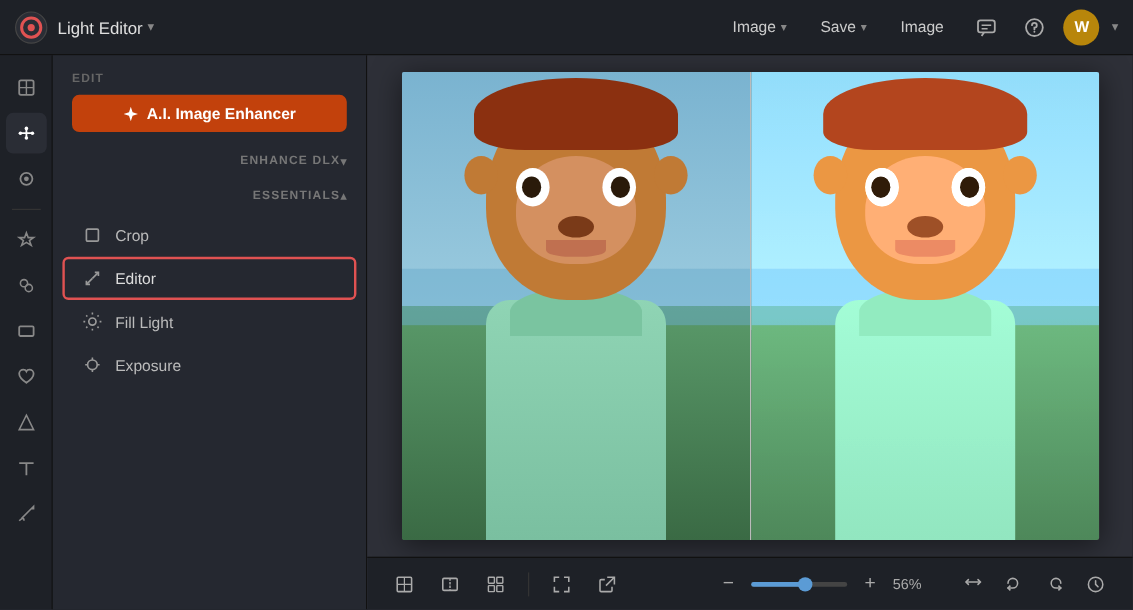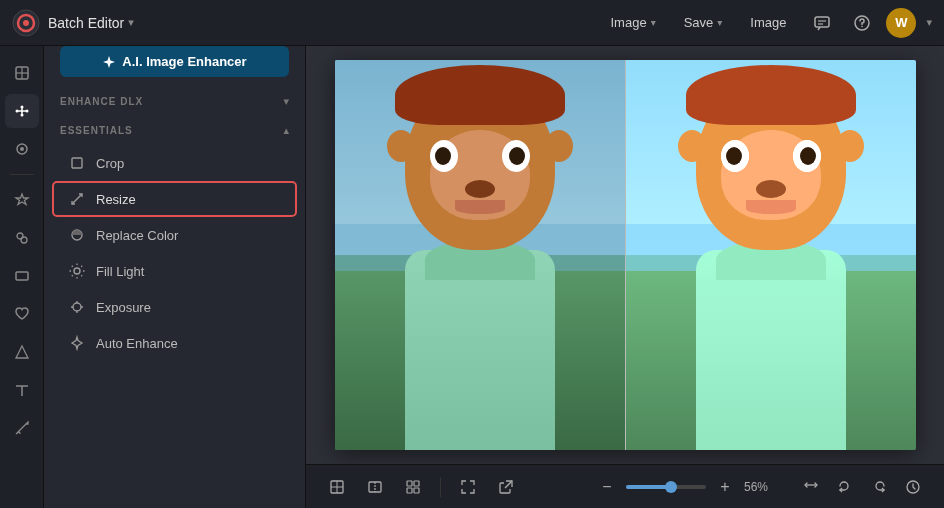--- a/index.html
+++ b/index.html
@@ -151,39 +151,39 @@
       font-size: 10px;
       font-weight: 600;
       color: #666;
       letter-spacing: 1px;
       padding: 14px 16px 8px;
       text-transform: uppercase;
     }
 
     .ai-enhancer-btn {
       margin: 0 16px 10px;
-      background: #0c4a6e;
+      background: #c2410c;
       border: none;
       border-radius: 6px;
       color: #fff;
       font-size: 13px;
       font-weight: 600;
       padding: 8px 14px;
       cursor: pointer;
       text-align: center;
       display: flex;
       align-items: center;
       justify-content: center;
       gap: 6px;
     }
 
     .section-header {
       display: flex;
       align-items: center;
-      justify-content: space-between;
+      justify-content: flex-end;
       padding: 8px 16px;
       cursor: pointer;
     }
     .section-header-label {
       font-size: 10px;
       font-weight: 700;
       color: #777;
       letter-spacing: 1px;
       text-transform: uppercase;
     }
@@ -358,21 +358,21 @@
 
 <div class="topbar">
 
   <div class="topbar-logo">
     <svg width="28" height="28" viewBox="0 0 28 28">
       <circle cx="14" cy="14" r="13" fill="#2a2d35" stroke="#444" stroke-width="1"></circle>
       <circle cx="14" cy="14" r="8" fill="none" stroke="#e05252" stroke-width="2.5"></circle>
       <circle cx="14" cy="14" r="3" fill="#e05252"></circle>
     </svg>
   </div>
-  <span class="topbar-appname">Batch Editor</span>
+  <span class="topbar-appname">Light Editor</span>
   <span class="topbar-chevron">▾</span>
 
   <div class="topbar-spacer"></div>
 
   <div class="topbar-menu">
     <div class="topbar-menu-item">
       <span>Image</span>
       <span style="font-size:10px;color:#888;">▾</span>
     </div>
     <div class="topbar-menu-item">
@@ -468,20 +468,21 @@
     </div>
     <div class="iconbar-btn">
       <svg width="18" height="18" viewBox="0 0 18 18" fill="none">
         <path d="M5 13L13 5M13 5L15 3L15 5L13 5Z" stroke="#888" stroke-width="1.3"></path>
         <path d="M3 15C3 15 5 13 6 13C7 13 7 14 7 15" stroke="#888" stroke-width="1.3"></path>
       </svg>
     </div>
   </div>
 
   <div class="sidebar">
+    <div class="sidebar-edit-label">EDIT</div>
 
     <button class="ai-enhancer-btn">
       <svg width="14" height="14" viewBox="0 0 14 14" fill="none">
         <path d="M7 1L8.5 5.5L13 7L8.5 8.5L7 13L5.5 8.5L1 7L5.5 5.5L7 1Z" fill="white"></path>
       </svg>
       <span>A.I. Image Enhancer</span>
     </button>
 
     <div class="section-header">
       <span class="section-header-label">ENHANCE DLX</span>
@@ -506,35 +507,26 @@
 
       <div class="tool-item selected">
         <span class="tool-icon">
           <svg width="16" height="16" viewBox="0 0 16 16" fill="none">
             <polyline points="10,3 13,3 13,6" stroke="#999" stroke-width="1.4" fill="none"></polyline>
             <polyline points="6,13 3,13 3,10" stroke="#999" stroke-width="1.4" fill="none"></polyline>
             <line x1="13" y1="3" x2="8" y2="8" stroke="#999" stroke-width="1.4"></line>
             <line x1="3" y1="13" x2="8" y2="8" stroke="#999" stroke-width="1.4"></line>
           </svg>
         </span>
-        <span>Resize</span>
-      </div>
-
-
-
-
-      <div class="tool-item">
-        <span class="tool-icon">
-          <svg width="16" height="16" viewBox="0 0 16 16" fill="none">
-            <circle cx="8" cy="8" r="5" stroke="#999" stroke-width="1.4" fill="none"></circle>
-            <path d="M3 8 A5 5 0 0 1 13 8" fill="#666"></path>
-          </svg>
-        </span>
-        <span>Replace Color</span>
-      </div>
+        <span>Editor</span>
+      </div>
+
+
+
+
 
       <div class="tool-item">
         <span class="tool-icon">
           <svg width="16" height="16" viewBox="0 0 16 16" fill="none">
             <circle cx="8" cy="8" r="3" stroke="#999" stroke-width="1.4" fill="none"></circle>
             <line x1="8" y1="2" x2="8" y2="0.5" stroke="#999" stroke-width="1.3"></line>
             <line x1="8" y1="14" x2="8" y2="15.5" stroke="#999" stroke-width="1.3"></line>
             <line x1="2" y1="8" x2="0.5" y2="8" stroke="#999" stroke-width="1.3"></line>
             <line x1="14" y1="8" x2="15.5" y2="8" stroke="#999" stroke-width="1.3"></line>
             <line x1="3.8" y1="3.8" x2="2.8" y2="2.8" stroke="#999" stroke-width="1.3"></line>
@@ -552,28 +544,20 @@
             <circle cx="8" cy="8" r="4" stroke="#999" stroke-width="1.4" fill="none"></circle>
             <line x1="8" y1="2" x2="8" y2="4" stroke="#999" stroke-width="1.3"></line>
             <line x1="8" y1="12" x2="8" y2="14" stroke="#999" stroke-width="1.3"></line>
             <line x1="2" y1="8" x2="4" y2="8" stroke="#999" stroke-width="1.3"></line>
             <line x1="12" y1="8" x2="14" y2="8" stroke="#999" stroke-width="1.3"></line>
           </svg>
         </span>
         <span>Exposure</span>
       </div>
 
-      <div class="tool-item">
-        <span class="tool-icon">
-          <svg width="16" height="16" viewBox="0 0 16 16" fill="none">
-            <path d="M8 2L9 5.5L13 8L9 10.5L8 14L7 10.5L3 8L7 5.5L8 2Z" stroke="#999" stroke-width="1.3" fill="none"></path>
-          </svg>
-        </span>
-        <span>Auto Enhance</span>
-      </div>
     </div>
   </div>
 
   <div class="canvas-area">
     <div class="canvas-viewport">
       <div class="canvas-image-container">
 
         <div class="canvas-image-half">
           <div class="monkey-scene">
 

